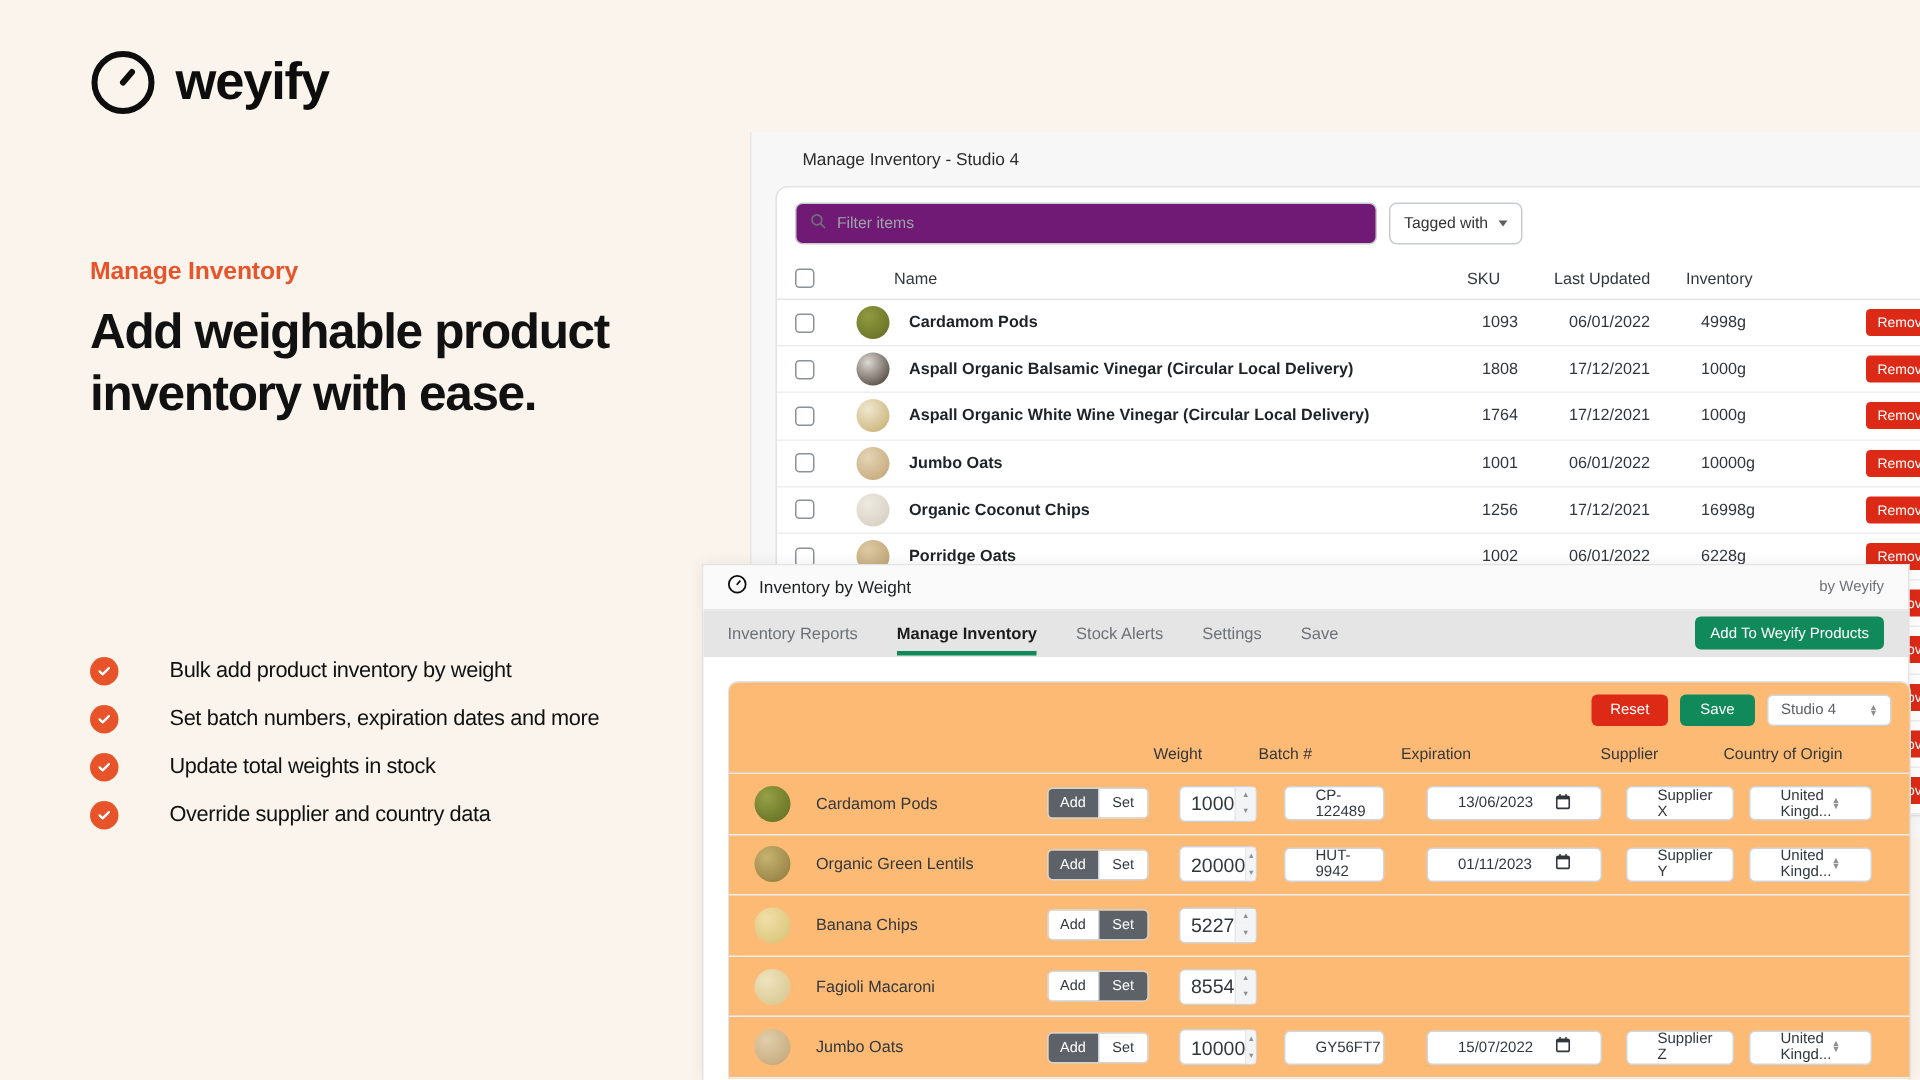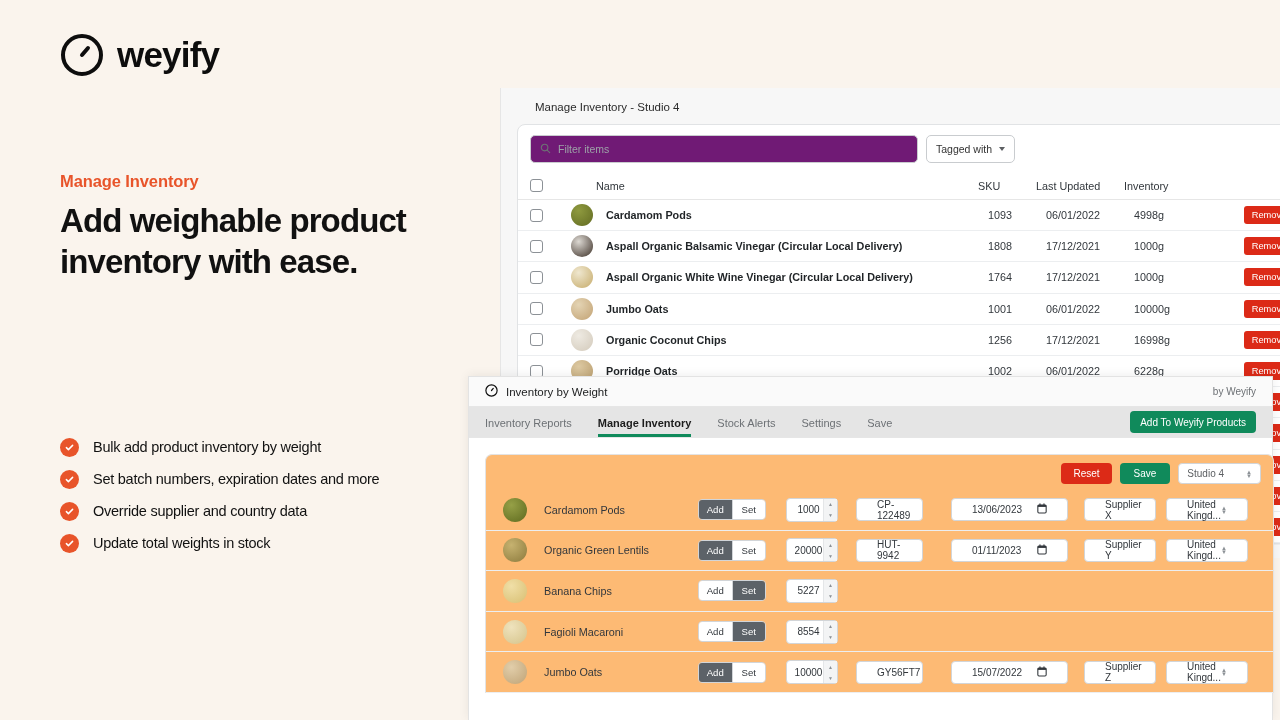--- a/index.html
+++ b/index.html
@@ -16,21 +16,21 @@
   .logo-mark { width: 44px; height: 44px; }
   .logo-text { font-size: 35px; font-weight: 700; color: #0d0d0d; letter-spacing: -0.8px; }
 
   .eyebrow { position: absolute; left: 60px; top: 172px; font-size: 16.5px; font-weight: 700; color: #e8542a; letter-spacing: -0.1px; }
   .headline { position: absolute; left: 60px; top: 200px; width: 360px; font-size: 33px; line-height: 1.25; font-weight: 700; color: #111; letter-spacing: -0.9px; }
 
   .features { position: absolute; left: 60px; top: 436px; display: flex; flex-direction: column; gap: 10px; }
   .feature { display: flex; align-items: center; gap: 14px; height: 22px; }
   .tick { width: 19px; height: 19px; border-radius: 50%; background: #e8542a; display: flex; align-items: center; justify-content: center; flex: 0 0 19px; }
   .tick svg { display:block; }
-  .feature-label { font-size: 14.5px; color: #111; letter-spacing: -0.25px; white-space: nowrap; }
+  .feature-label { font-size: 14.5px; color: #111; letter-spacing: -0.25px; white-space: nowrap; margin-left: 20px; }
 
   
   .panel-top {
     position: absolute; left: 500px; top: 88px; width: 790px; height: 470px;
     background: #f7f7f7; border-left: 1px solid #e6e6e6; overflow: hidden;
   }
   .panel-top-title { position: absolute; left: 34px; top: 13px; font-size: 11.5px; color: #2b2b2b; }
   .table-card {
     position: absolute; left: 16px; top: 36px; width: 790px;
     background: #fff; border: 1px solid #e1e3e5; border-radius: 8px 0 0 0;
@@ -102,21 +102,21 @@
   .wrow { display: flex; align-items: center; height: 40.6px; border-bottom: 1px solid #eceef0; padding-left: 17px; }
   .wthumb { width: 24px; height: 24px; border-radius: 50%; flex: 0 0 24px; }
   .wname { width: 154px; margin-left: 17px; font-size: 10.8px; color: #32373c; white-space: nowrap; }
   .toggle { display: flex; width: 68px; height: 21px; border-radius: 4px; overflow: hidden; border: 1px solid #d2d5d8; }
   .tg { flex: 1; display: flex; align-items: center; justify-content: center; font-size: 9.6px; background: #fff; color: #32373c; }
   .tg.on { background: #5c6268; color: #fff; }
   .tg + .tg { border-left: 1px solid #d2d5d8; }
   .tog-cell { width: 88px; }
 
   .num-field { width: 52px; height: 24px; border: 1px solid #d2d5d8; border-radius: 4px; background: #fff; display: flex; align-items: center; }
-  .num-field .v { flex: 1; font-size: 10px; color: #32373c; padding-left: 7px; text-align: center; }
+  .num-field .v { flex: 1; font-size: 13px; color: #32373c; padding-left: 7px; }
   .spin { width: 14px; height: 22px; display: flex; flex-direction: column; border-left: 1px solid #e4e6e8; }
   .spin > div { flex: 1; display: flex; align-items: center; justify-content: center; font-size: 5px; color: #8c9196; background: #f3f4f5; }
   .wt-cell { width: 70px; }
 
   .txt-field { height: 23px; border: 1px solid #d2d5d8; border-radius: 4px; background: #fff; display: flex; align-items: center; padding: 0 20px; font-size: 10px; color: #32373c; }
   .bat-cell { width: 95px; }
   .bat-field { width: 67px; }
   .exp-cell { width: 133px; }
   .exp-field { width: 117px; justify-content: space-between; }
   .sup-cell { width: 82px; }
@@ -158,29 +158,29 @@
           </svg>
         </span>
       <span class="feature-label">Set batch numbers, expiration dates and more</span>
     </div>
     <div class="feature">
       <span class="tick">
           <svg width="11" height="11" viewBox="0 0 11 11">
             <path d="M2.4 5.6 L4.4 7.6 L8.6 3.4" fill="none" stroke="#fff" stroke-width="1.5" stroke-linecap="round" stroke-linejoin="round"></path>
           </svg>
         </span>
-      <span class="feature-label">Override supplier and country data</span>
+      <span class="feature-label">Update total weights in stock</span>
     </div>
     <div class="feature">
       <span class="tick">
           <svg width="11" height="11" viewBox="0 0 11 11">
             <path d="M2.4 5.6 L4.4 7.6 L8.6 3.4" fill="none" stroke="#fff" stroke-width="1.5" stroke-linecap="round" stroke-linejoin="round"></path>
           </svg>
         </span>
-      <span class="feature-label">Update total weights in stock</span>
+      <span class="feature-label">Override supplier and country data</span>
     </div>
   </div>
 
   <div class="panel-top">
     <div class="panel-top-title">Manage Inventory - Studio 4</div>
 
     <div class="table-card">
       <div class="filter-row">
         <div class="filter-input">
           <span>
@@ -339,20 +339,29 @@
         <span class="btn-save">Save</span>
         <span class="studio-sel">
           <span>Studio 4</span>
           <span class="stepper-glyph">
               <span>▲</span>
               <span>▼</span>
             </span>
         </span>
       </div>
 
+      <div class="whead">
+        <span class="wh w-prod"></span>
+        <span class="wh w-tog"></span>
+        <span class="wh w-wt">Weight</span>
+        <span class="wh w-bat">Batch #</span>
+        <span class="wh w-exp">Expiration</span>
+        <span class="wh w-sup">Supplier</span>
+        <span class="wh w-coo">Country of Origin</span>
+      </div>
 
       <div id="weight-rows">
           <div class="wrow">
             <span class="wthumb" style="background:radial-gradient(circle at 35% 30%, #96a047, #5e6a1e)"></span>
             <span class="wname">Cardamom Pods</span>
             <span class="tog-cell">
               <span class="toggle">
                 <span class="tg on">Add</span>
                 <span class="tg">Set</span>
               </span>

